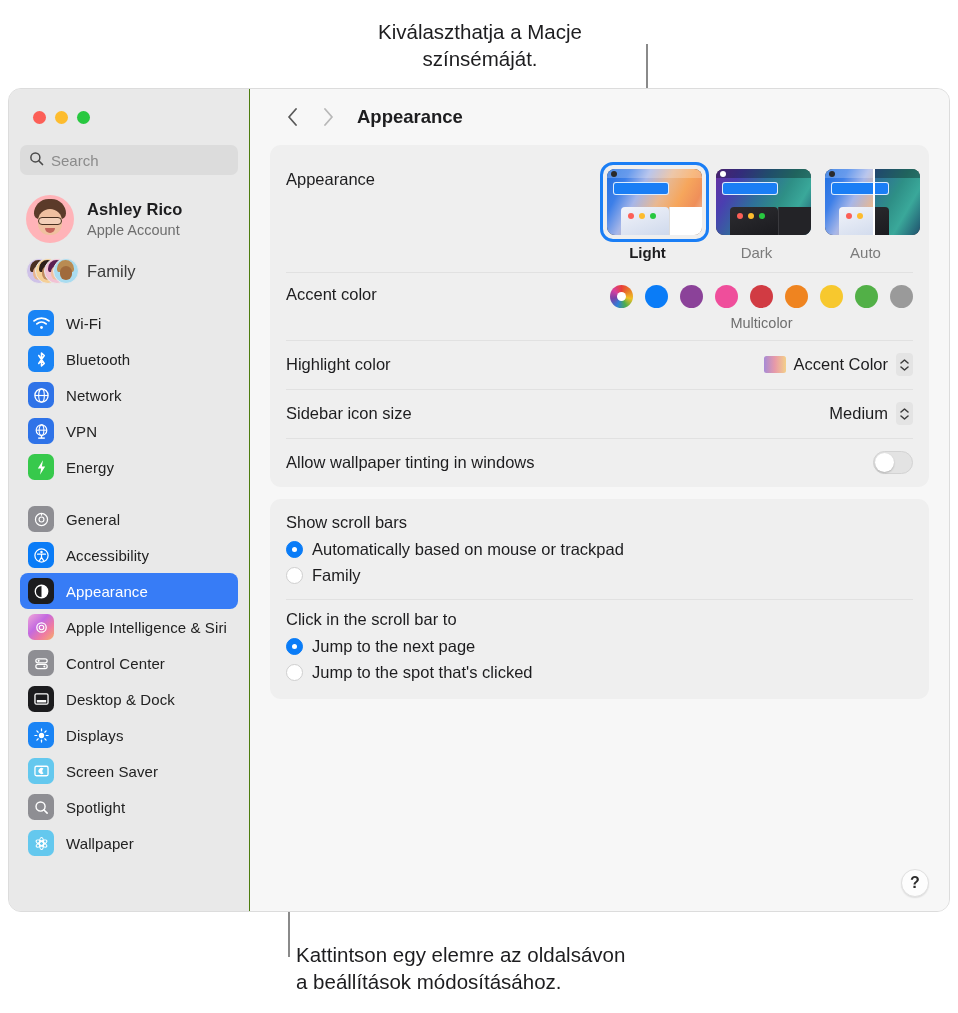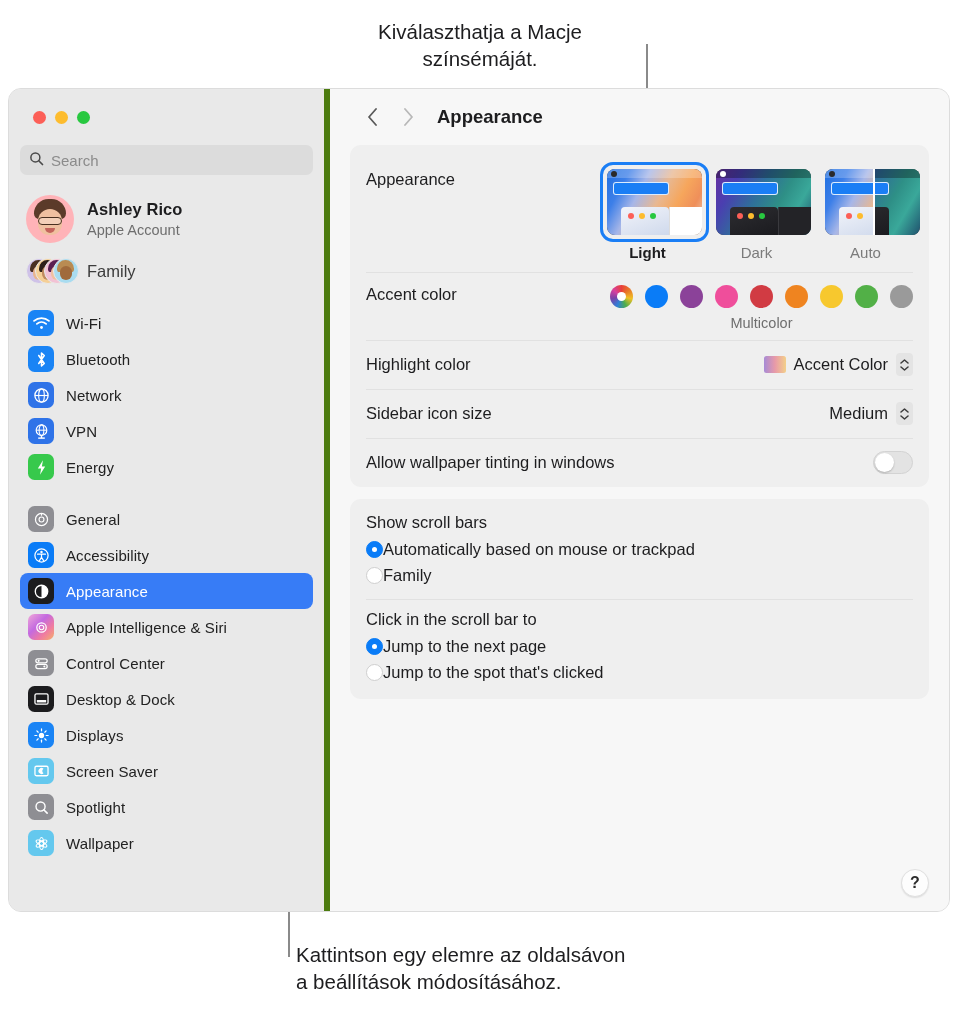--- a/index.html
+++ b/index.html
@@ -43,23 +43,23 @@
     width: 942px; height: 824px;
     background: #f2f2f2;
     border-radius: 13px;
     border: 1px solid #dcdcdc;
     display: flex;
     overflow: hidden;
   }
 
   
   .sidebar {
-    width: 321px;
+    width: 241px;
     background: #e9e9e9;
-    border-right: 6px solid #4d7c0f;
+    border-right: 1px solid #4d7c0f;
     padding: 0 11px;
     display: flex;
     flex-direction: column;
   }
   .traffic {
     display: flex; gap: 9px;
     padding: 22px 0 0 13px;
     height: 56px;
     align-items: flex-start;
   }
@@ -338,21 +338,21 @@
     position: absolute; left: 1px; top: 1px;
     width: 19px; height: 19px; border-radius: 50%;
     background: #fff;
     box-shadow: 0 1px 2px rgba(0,0,0,.22);
   }
 
   
   .radio-card { padding: 14px 16px 14px 16px; }
   .group-title { font-size: 16.5px; color: #1d1d1f; margin-bottom: 4px; }
   .radio-item {
-    display: flex; align-items: center; 
+    display: flex; align-items: center; gap: 9px;
     height: 26px;
   }
   .radio {
     width: 17px; height: 17px; border-radius: 50%;
     background: #fff;
     border: 1px solid #cfcfcf;
     flex: none;
     position: relative;
   }
   .radio.on {

